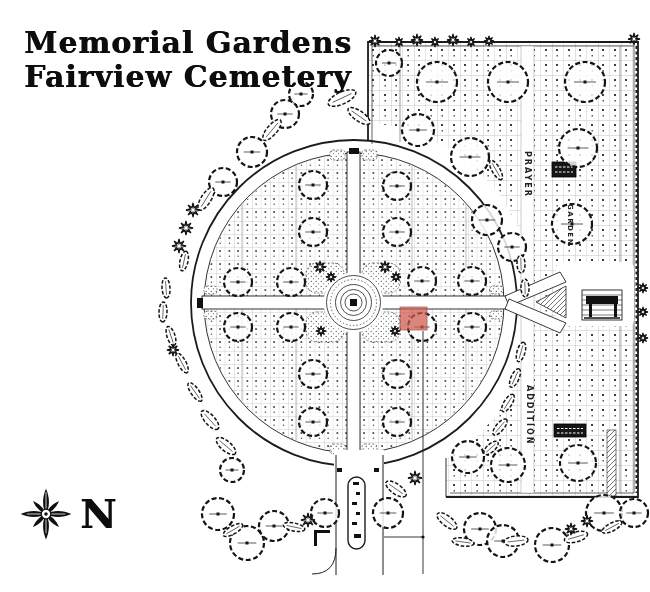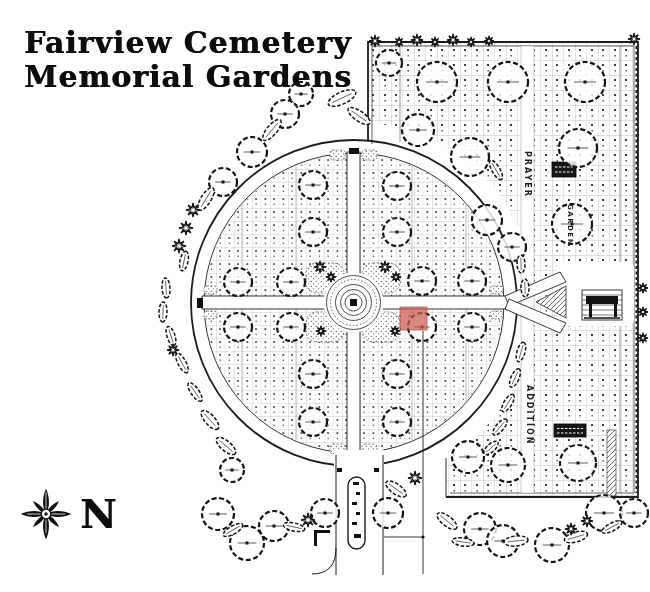--- a/index.html
+++ b/index.html
@@ -387,22 +387,22 @@
     <g>
       <text class="vlabel" font-size="8" letter-spacing="2" transform="translate(525,151) rotate(90)">PRAYER</text>
       <text class="vlabel" font-size="7" letter-spacing="1.5" transform="translate(568,204) rotate(90)">GARDEN</text>
       <text class="vlabel" font-size="8" letter-spacing="2" transform="translate(527,385) rotate(90)">ADDITION</text>
     </g>
 
     <rect opacity="0.72" stroke="#8e2f24" stroke-width="0.8" x="400" y="307" width="27" height="23" fill="#ce5a4d"></rect>
   </svg>
 
   <div class="title">
+    <div>Memorial Gardens</div>
     <div>Fairview Cemetery</div>
-    <div>Memorial Gardens</div>
   </div>
 
   <div class="compass">
     <svg viewBox="0 0 64 64" width="56" height="56">
       <g fill="#0f0f0f">
         <g transform="rotate(45 32 32)">
           <path d="M32,11 C35,18 35,26 32,32 C29,26 29,18 32,11 Z"></path>
           <path transform="rotate(90 32 32)" d="M32,11 C35,18 35,26 32,32 C29,26 29,18 32,11 Z"></path>
           <path transform="rotate(180 32 32)" d="M32,11 C35,18 35,26 32,32 C29,26 29,18 32,11 Z"></path>
           <path transform="rotate(270 32 32)" d="M32,11 C35,18 35,26 32,32 C29,26 29,18 32,11 Z"></path>

